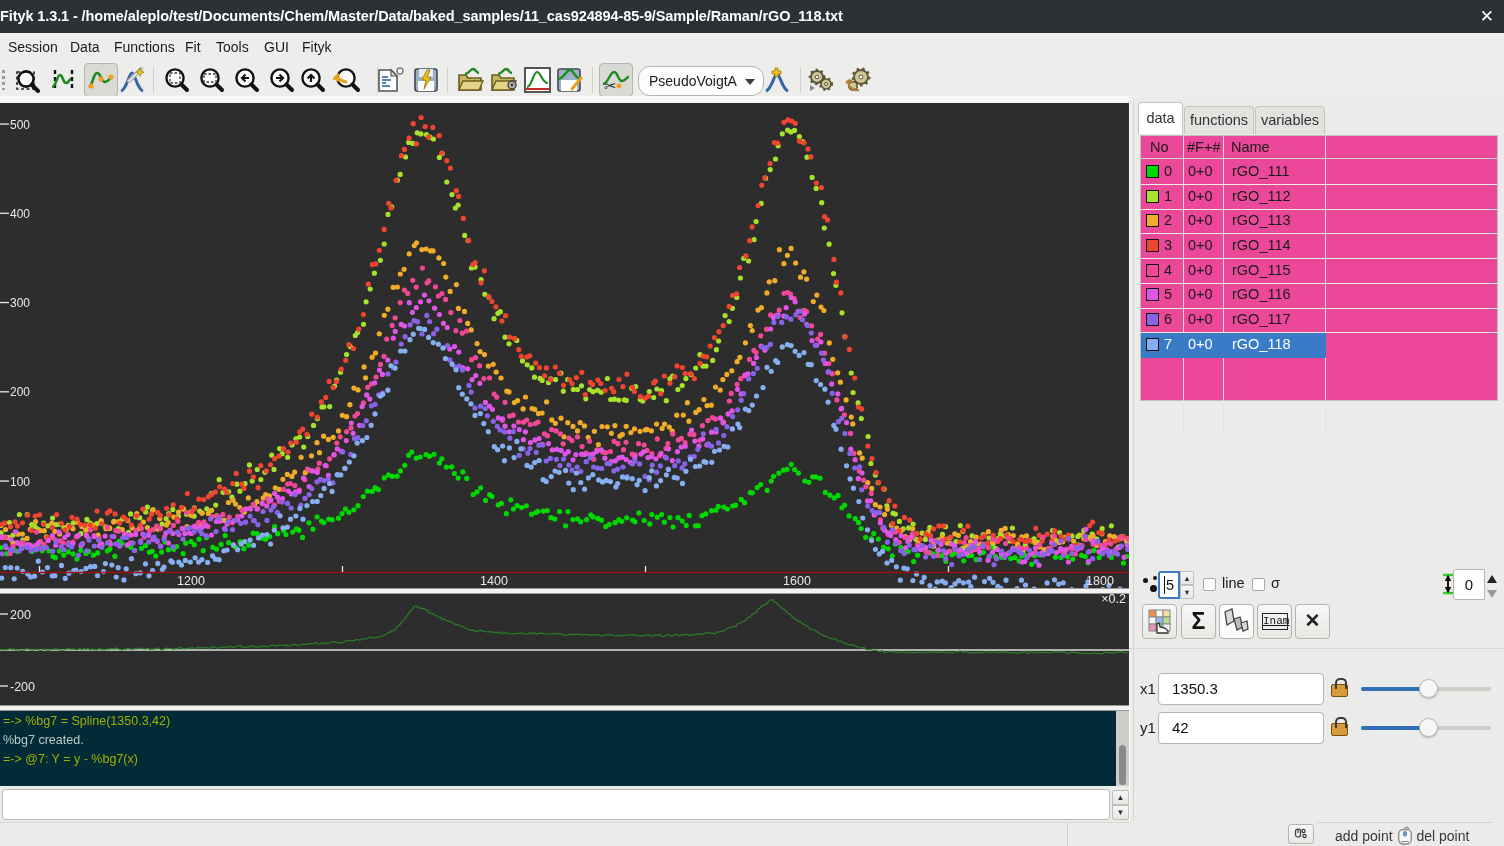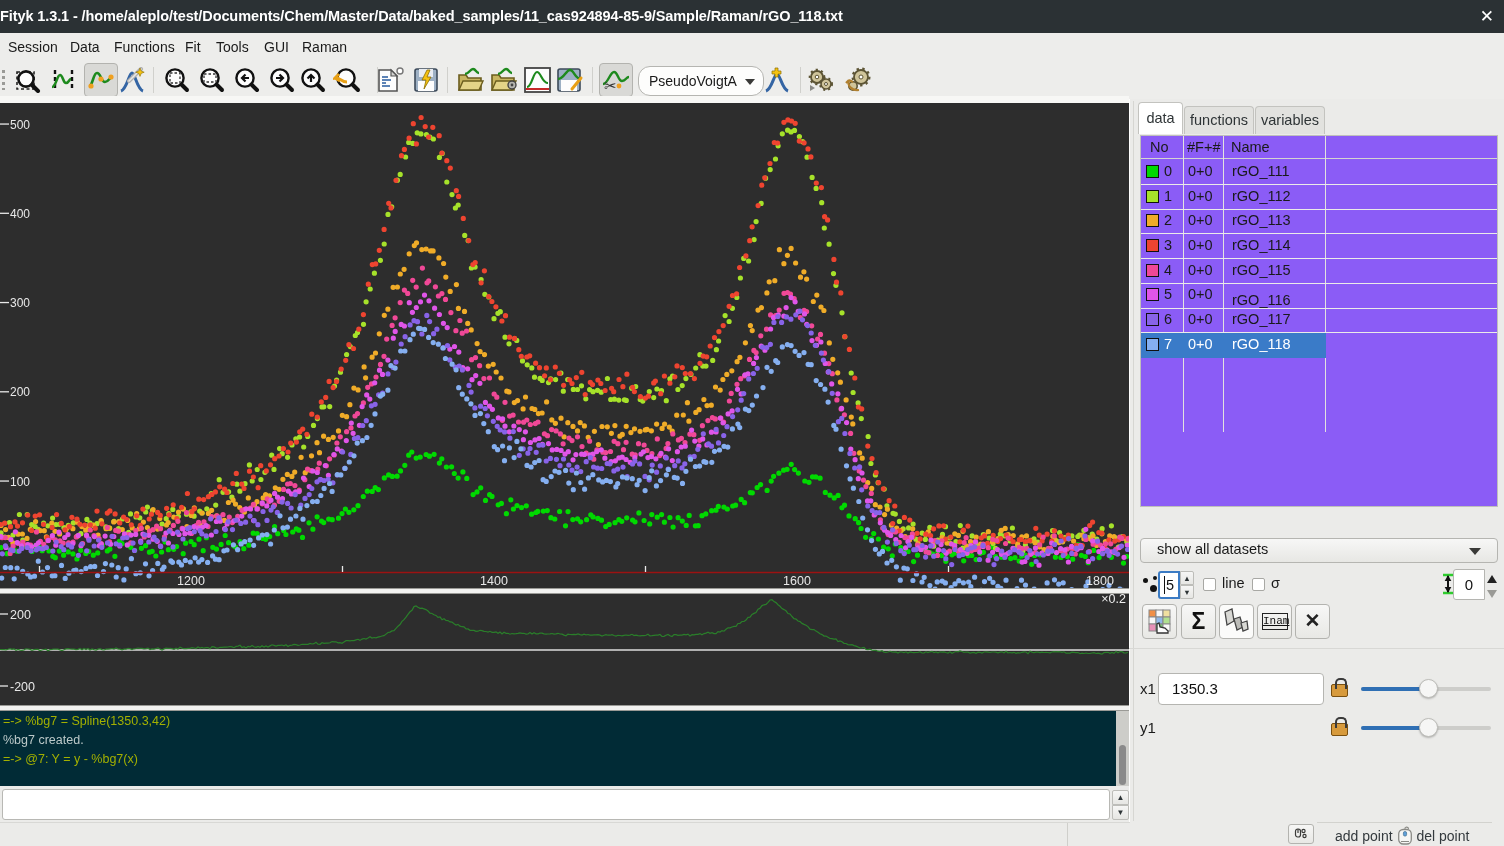--- a/index.html
+++ b/index.html
@@ -41,21 +41,21 @@
 
 <div class="abs titlebar">Fityk 1.3.1 - /home/aleplo/test/Documents/Chem/Master/Data/baked_samples/11_cas924894-85-9/Sample/Raman/rGO_118.txt<span style="position:absolute;right:10px;top:0;font-weight:normal;font-size:17px">✕</span></div>
 
 <div class="abs menubar">
   <span style="left:8px">Session</span>
   <span style="left:70px">Data</span>
   <span style="left:114px">Functions</span>
   <span style="left:185px">Fit</span>
   <span style="left:216px">Tools</span>
   <span style="left:264px">GUI</span>
-  <span style="left:302px">Raman</span>
+  <span style="left:302px">Fityk</span>
 </div>
 
 <div class="abs toolbar"></div>
 <div style="position:absolute;left:2px;top:70px;width:3px;height:20px;background:repeating-linear-gradient(#9a9a96 0 3px,transparent 3px 6px)"></div>
 <svg class="abs" style="left:16px;top:68px" width="26" height="25">
     <rect x="1" y="4" width="17" height="17" fill="none" stroke="#222" stroke-width="1.6" stroke-dasharray="3 2.5"></rect>
     <circle cx="10" cy="11" r="7.6" fill="#fdfdfd" stroke="#111" stroke-width="2.6"></circle>
     <line x1="16" y1="17" x2="22" y2="23" stroke="#111" stroke-width="4" stroke-linecap="round"></line>
   </svg>
 <svg class="abs" style="left:51px;top:68px" width="25" height="25">
@@ -240,21 +240,21 @@
 </div>
 <div class="abs rpanel">
 
   <div class="abs" style="left:0;top:0;width:1px;height:723px;background:#fdfdfc"></div>
   <div class="abs" style="left:4px;top:2px;width:1px;height:720px;background:#d6d6d2"></div>
 
   <div class="tab active" style="left:9px;top:3px;width:45px;height:32px;line-height:30px">data</div>
   <div class="tab" style="left:55px;top:7px;width:70px;height:28px;line-height:26px">functions</div>
   <div class="tab" style="left:126px;top:7px;width:70px;height:28px;line-height:26px">variables</div>
 
-  <div class="abs" style="left:11px;top:36px;width:358px;height:372px;background:#8b5cf6;border:1px solid #bfbfbc">
+  <div class="abs" style="left:11px;top:36px;width:358px;height:266px;background:#ec4899;border:1px solid #bfbfbc">
 
     <div class="abs" style="left:0;top:0;width:356px;height:23px;border-bottom:1px solid #d4d4d1"></div>
     <div class="cell" style="left:9px;top:3px">No</div>
     <div class="cell" style="left:46px;top:3px">#F+#</div>
     <div class="cell" style="left:90px;top:3px">Name</div>
 
     <div class="abs" style="left:42px;top:0;width:1px;height:296px;background:#e2e2df"></div>
     <div class="abs" style="left:82px;top:0;width:1px;height:296px;background:#e2e2df"></div>
     <div class="abs" style="left:184px;top:0;width:1px;height:296px;background:#e2e2df"></div>
     <div class="sq" style="left:5px;top:29px;background:#00d900"></div>
@@ -278,39 +278,35 @@
       <div class="cell" style="left:91px;top:101px;color:#1a1a1a">rGO_114</div>
       <div class="abs" style="left:0;top:122px;width:356px;height:1px;background:#ebebe9"></div>
       <div class="sq" style="left:5px;top:128px;background:#f04897"></div>
       <div class="cell" style="left:23px;top:126px;color:#1a1a1a">4</div>
       <div class="cell" style="left:47px;top:126px;color:#1a1a1a">0+0</div>
       <div class="cell" style="left:91px;top:126px;color:#1a1a1a">rGO_115</div>
       <div class="abs" style="left:0;top:147px;width:356px;height:1px;background:#ebebe9"></div>
       <div class="sq" style="left:5px;top:152px;background:#e055e8"></div>
       <div class="cell" style="left:23px;top:150px;color:#1a1a1a">5</div>
       <div class="cell" style="left:47px;top:150px;color:#1a1a1a">0+0</div>
-      <div class="cell" style="left:91px;top:156px;color:#1a1a1a">rGO_116</div>
+      <div class="cell" style="left:91px;top:150px;color:#1a1a1a">rGO_116</div>
       <div class="abs" style="left:0;top:172px;width:356px;height:1px;background:#ebebe9"></div>
       <div class="sq" style="left:5px;top:177px;background:#8863e8"></div>
       <div class="cell" style="left:23px;top:175px;color:#1a1a1a">6</div>
       <div class="cell" style="left:47px;top:175px;color:#1a1a1a">0+0</div>
       <div class="cell" style="left:91px;top:175px;color:#1a1a1a">rGO_117</div>
       <div class="abs" style="left:0;top:196px;width:356px;height:1px;background:#ebebe9"></div>
       <div class="abs" style="left:0;top:197px;width:185px;height:25px;background:#3a7bc8"></div>
       <div class="sq" style="left:5px;top:202px;background:#85aff0"></div>
       <div class="cell" style="left:23px;top:200px;color:#fff">7</div>
       <div class="cell" style="left:47px;top:200px;color:#fff">0+0</div>
       <div class="cell" style="left:91px;top:200px;color:#fff">rGO_118</div>
   </div>
 
 
-  <div class="abs" style="left:11px;top:439px;width:358px;height:25px;background:linear-gradient(#f7f7f6,#e7e7e4);border:1px solid #b5b5b1;border-radius:4px">
-    <div class="cell" style="left:16px;top:2px">show all datasets</div>
-    <div class="abs" style="right:16px;top:9px;width:0;height:0;border-left:6px solid transparent;border-right:6px solid transparent;border-top:7px solid #3a3a38"></div>
-  </div>
 
   <div class="abs" style="left:14px;top:479px;width:5px;height:5px;background:#111;border-radius:50%"></div>
   <div class="abs" style="left:21px;top:486px;width:7px;height:7px;background:#111;border-radius:50%"></div>
   <div class="abs" style="left:24px;top:477px;width:4px;height:4px;background:#111;border-radius:50%"></div>
   <div class="abs" style="left:29px;top:472px;width:22px;height:28px;background:#fff;border:2px solid #3b7bc4;border-radius:3px 0 0 3px;font-size:14.5px;color:#111;line-height:25px;padding-left:6px">5<span style="position:absolute;left:4px;top:3px;width:1px;height:18px;background:#111"></span></div>
   <div class="spinbtn" style="left:51px;top:472px;width:14px;height:14px;border-radius:0 2px 0 0;font-size:7.5px;text-align:center;line-height:14px">▲</div>
   <div class="spinbtn" style="left:51px;top:486px;width:14px;height:14px;border-radius:0 0 2px 0;font-size:7.5px;text-align:center;line-height:13px">▼</div>
   <div class="abs" style="left:74px;top:479px;width:13px;height:13px;background:#fff;border:1px solid #a8a8a4;border-radius:2px"></div>
   <div class="cell" style="left:93px;top:476px">line</div>
   <div class="abs" style="left:123px;top:479px;width:13px;height:13px;background:#fff;border:1px solid #a8a8a4;border-radius:2px"></div>
@@ -355,20 +351,21 @@
 
   <div class="abs" style="left:0;top:549px;width:375px;height:1px;background:#d8d8d5"></div>
 
   <div class="cell" style="left:11px;top:581px;font-size:15px">x1</div>
   <div class="abs" style="left:29px;top:574px;width:166px;height:32px;background:#fff;border:1px solid #b5b5b1;border-radius:4px;font-size:15px;color:#111;line-height:30px;padding-left:13px">1350.3</div>
   <div class="lock" style="left:202px;top:585px"></div>
   <div class="slider-track" style="left:232px;top:588px"></div>
   <div class="slider-fill" style="left:232px;top:588px;width:67px"></div>
   <div class="slider-knob" style="left:290px;top:580px"></div>
   <div class="cell" style="left:11px;top:620px;font-size:15px">y1</div>
+  <div class="abs" style="left:29px;top:613px;width:166px;height:32px;background:#fff;border:1px solid #b5b5b1;border-radius:4px;font-size:15px;color:#111;line-height:30px;padding-left:13px">42</div>
   <div class="lock" style="left:202px;top:624px"></div>
   <div class="slider-track" style="left:232px;top:627px"></div>
   <div class="slider-fill" style="left:232px;top:627px;width:67px"></div>
   <div class="slider-knob" style="left:290px;top:619px"></div>
 </div>
 
 <div class="abs" style="left:1288px;top:824px;width:26px;height:20px;border:1px solid #b3b3af;border-radius:3px;background:linear-gradient(#f6f6f5,#e8e8e5)"><svg width="24" height="18">
       <g fill="none" stroke="#3a3a38" stroke-width="1.2">
         <rect x="6.5" y="4" width="5" height="8" rx="2.2"></rect>
         <line x1="9" y1="4" x2="9" y2="8"></line>

